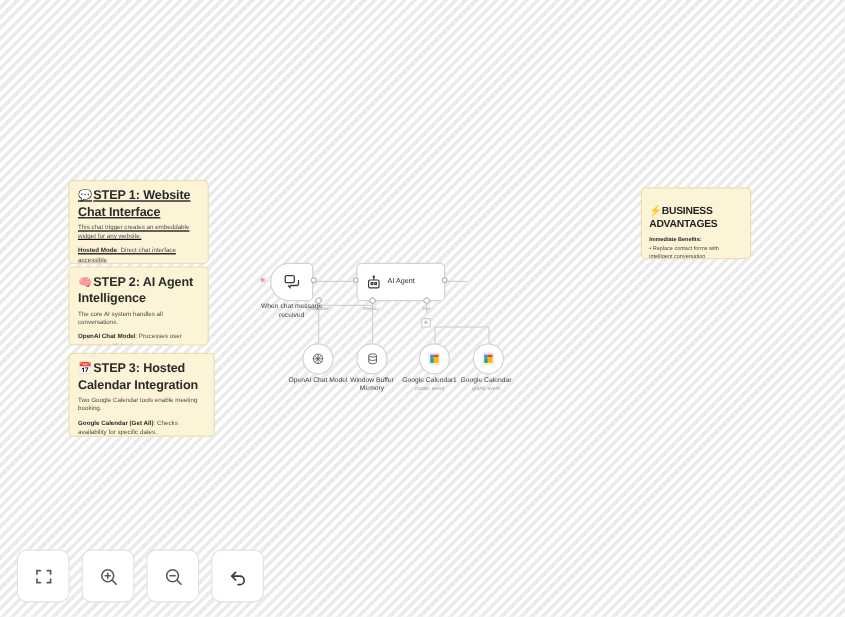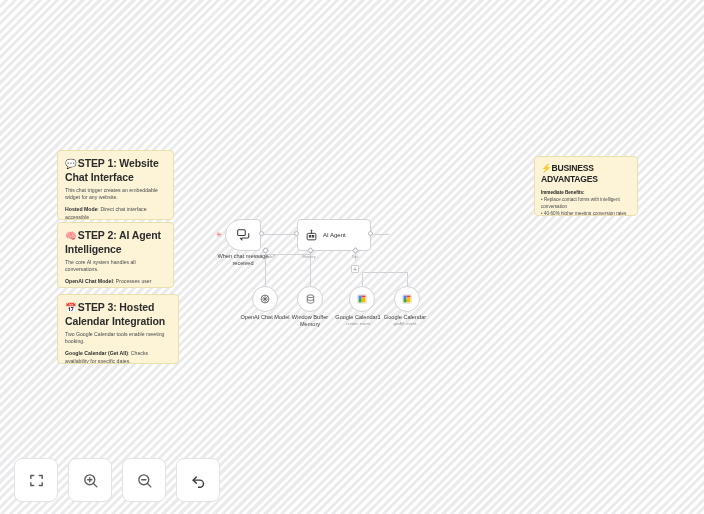--- a/index.html
+++ b/index.html
@@ -31,28 +31,28 @@
   .note-title {
     font-size:10.5px; font-weight:700; color:#2b2b2b;
     line-height:12.5px; letter-spacing:-0.1px;
     margin-bottom:4px;
   }
   .note-title .emj { font-size:9.5px; margin-right:1px; }
   .note-body { font-size:5.2px; color:#4a4a4a; line-height:7.2px; }
   .note-body p { margin-bottom:5px; }
   .note-body b { color:#2b2b2b; font-weight:700; }
 
-  #note1 { left:57px;  top:150px; width:117px; height:70px; }
+  #note1 { left:57px;  top:150px; width:117px; height:70px;text-decoration:underline; }
   #note2 { left:57px;  top:222px; width:117px; height:66px; }
   #note3 { left:57px;  top:294px; width:122px; height:70px; }
 
   #note-adv {
-    position:absolute; left:534px; top:156px; width:104px; height:60px;
+    position:absolute; left:534px; top:156px; width:92px; height:60px;
     background:#fdf4d8; border:1px solid #eadfae; border-radius:4px;
-    padding:6px 6px; overflow:hidden;
+    padding:13px 6px; overflow:hidden;
   }
   #note-adv .adv-title {
     font-size:8.6px; font-weight:700; color:#222; line-height:11px;
     margin-bottom:4px; letter-spacing:-0.2px;
   }
   #note-adv .adv-sub { font-size:4.6px; font-weight:700; color:#222; line-height:7px; }
   #note-adv ul { list-style:none; }
   #note-adv li { font-size:4.6px; color:#4a4a4a; line-height:7px; }
   #note-adv li:before { content:"• "; }
 

